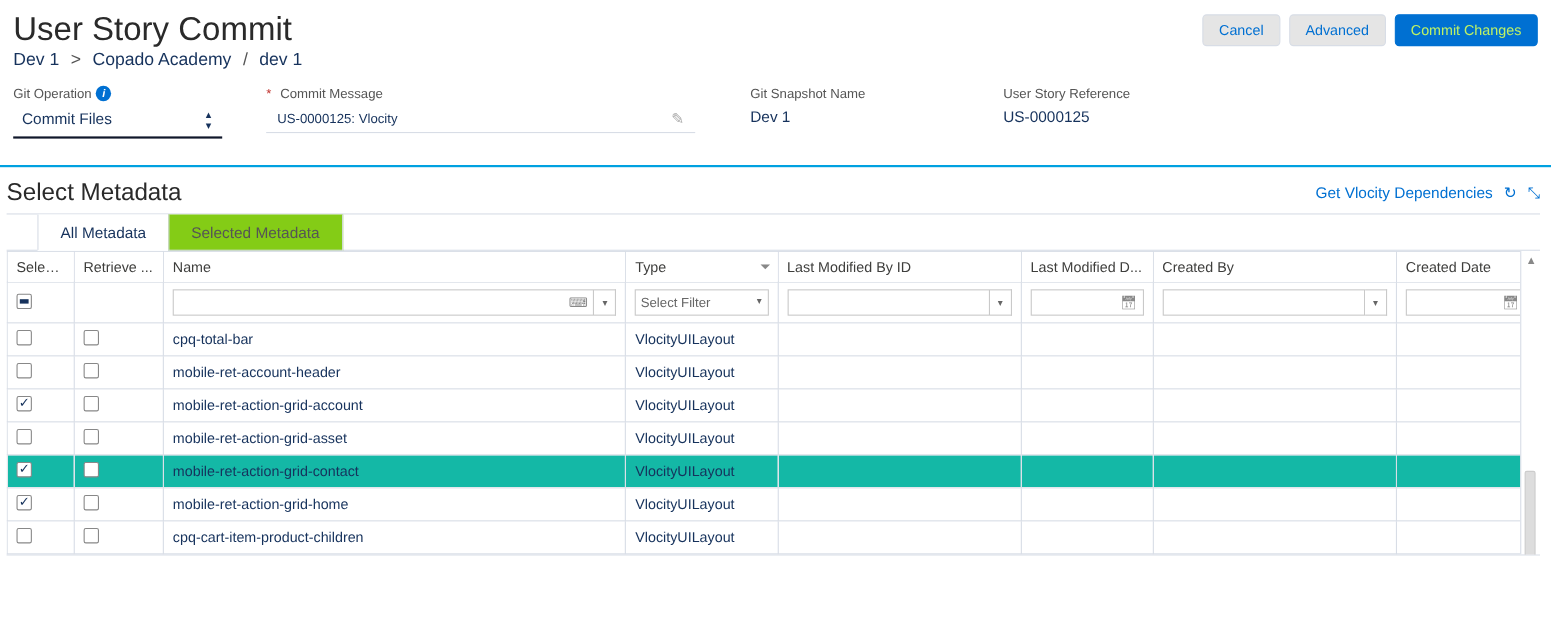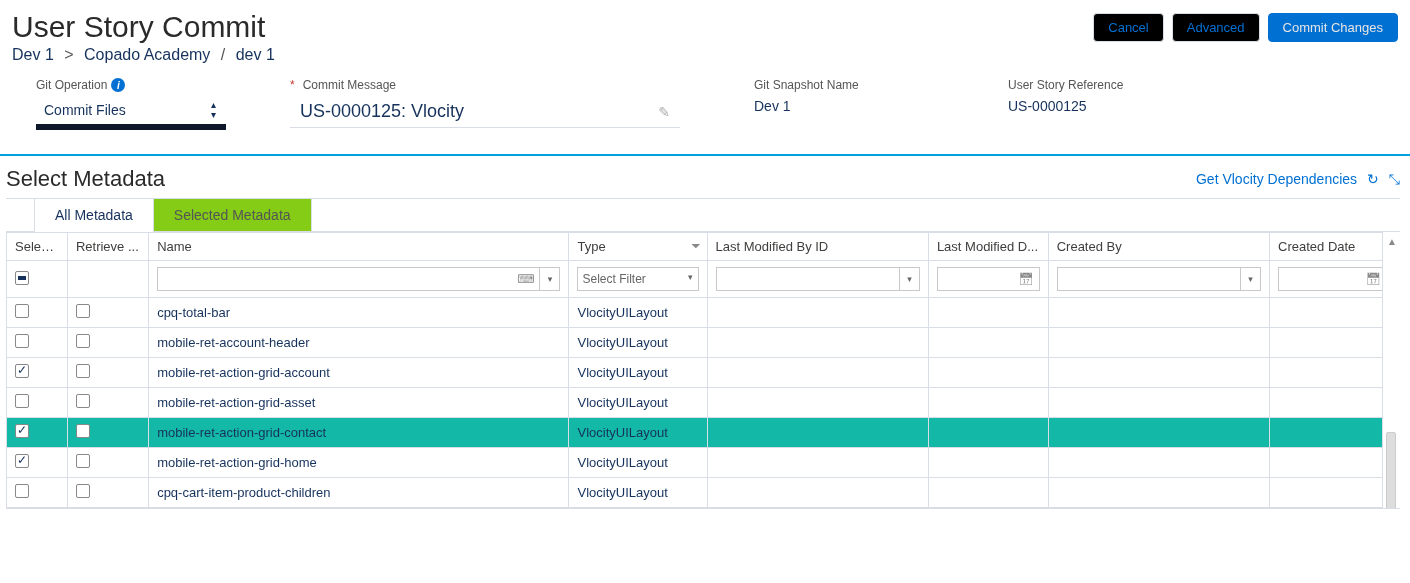--- a/index.html
+++ b/index.html
@@ -10,48 +10,48 @@
     color: #16325c;
     background: #fff;
   }
   .page { width: 1410px; height: 583px; position: relative; overflow: hidden; }
   .header-zone { padding: 10px 12px 6px 12px; }
   .title-row { display: flex; align-items: center; }
   .page-title { font-size: 30px; font-weight: 300; color: #2a2a2a; flex: 0 0 auto; }
   .actions { margin-left: auto; display: flex; gap: 8px; align-items: center; }
   .btn {
     border: 1px solid #d8dde6;
-    background: #000000;
+    background: #e5e5e5;
     color: #0070d2;
     padding: 6px 14px;
     border-radius: 4px;
     font-size: 13px;
     cursor: pointer;
   }
-  .btn-brand { background: #0070d2; color: #e5e5e5; border-color: #0070d2; }
+  .btn-brand { background: #0070d2; color: #bef264; border-color: #0070d2; }
   .breadcrumb-row { font-size: 16px; color: #16325c; margin-top: 2px; }
   .breadcrumb-row .sep { margin: 0 6px; color: #555; }
   .fields-row { display: flex; margin-top: 14px; gap: 0; }
-  .field { padding-right: 48px; margin-left: 24px; }
+  .field { padding-right: 48px; }
   .field-label { font-size: 12px; color: #555; display: flex; align-items: center; gap: 4px; }
   .info-icon {
     width: 14px; height: 14px; border-radius: 50%; background: #0070d2;
     display: inline-flex; align-items: center; justify-content: center;
     color: #fff; font-size: 10px; font-style: italic; font-weight: bold;
   }
   .field-value { font-size: 14px; margin-top: 6px; }
   .select-wrap {
-    display: inline-flex; align-items: center; justify-content: space-between;
-    border-bottom: 6px solid #0f172a; padding: 2px 10px 4px 8px; min-width: 200px;
+    display: inline-flex; align-items: flex-start; justify-content: space-between;
+    border-bottom: 2px solid #0f172a; padding: 2px 10px 4px 8px; min-width: 200px;
   }
   .commit-msg-wrap {
     display: flex; align-items: center; border-bottom: 1px solid #d8dde6;
     padding: 2px 10px 4px 8px; width: 390px; gap: 8px;
   }
-  .commit-msg-input { border: none; outline: none; flex: 1; font-size: 18px; color: #16325c; }
+  .commit-msg-input { border: none; outline: none; flex: 1; font-size: 12px; color: #16325c; }
   .pencil { color: #aaa; cursor: pointer; }
   .required-star { color: #c23934; margin-right: 4px; }
   .blue-divider { border-top: 2px solid #00a1e0; margin-top: 18px; }
   .section { padding: 10px 10px 0 6px; }
   .section-header { display: flex; align-items: center; }
   .section-title { font-size: 22px; font-weight: 300; color: #2a2a2a; }
   .section-actions { margin-left: auto; display: flex; align-items: center; gap: 10px; color: #0070d2; font-size: 14px; }
   .icon-btn { color: #0070d2; cursor: pointer; font-size: 14px; }
   .tabs { display: flex; margin-top: 6px; border-top: 1px solid #d8dde6; position: relative; }
   .tab {

